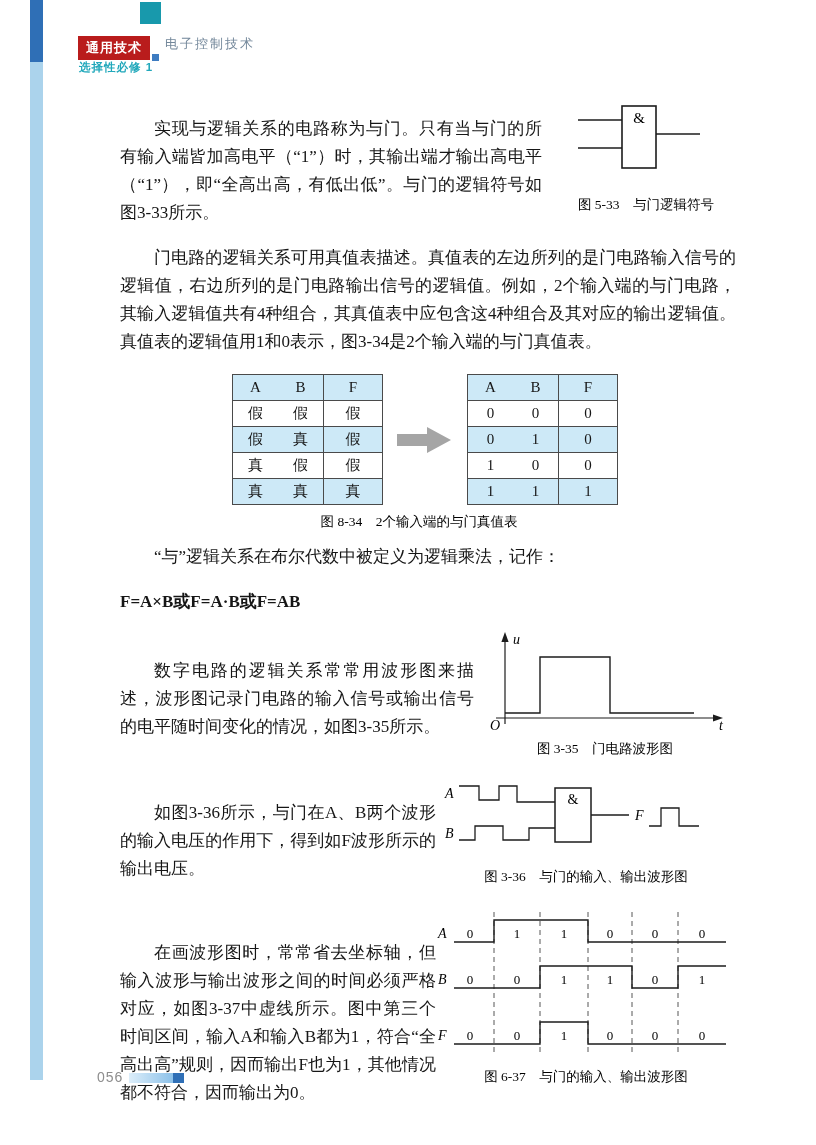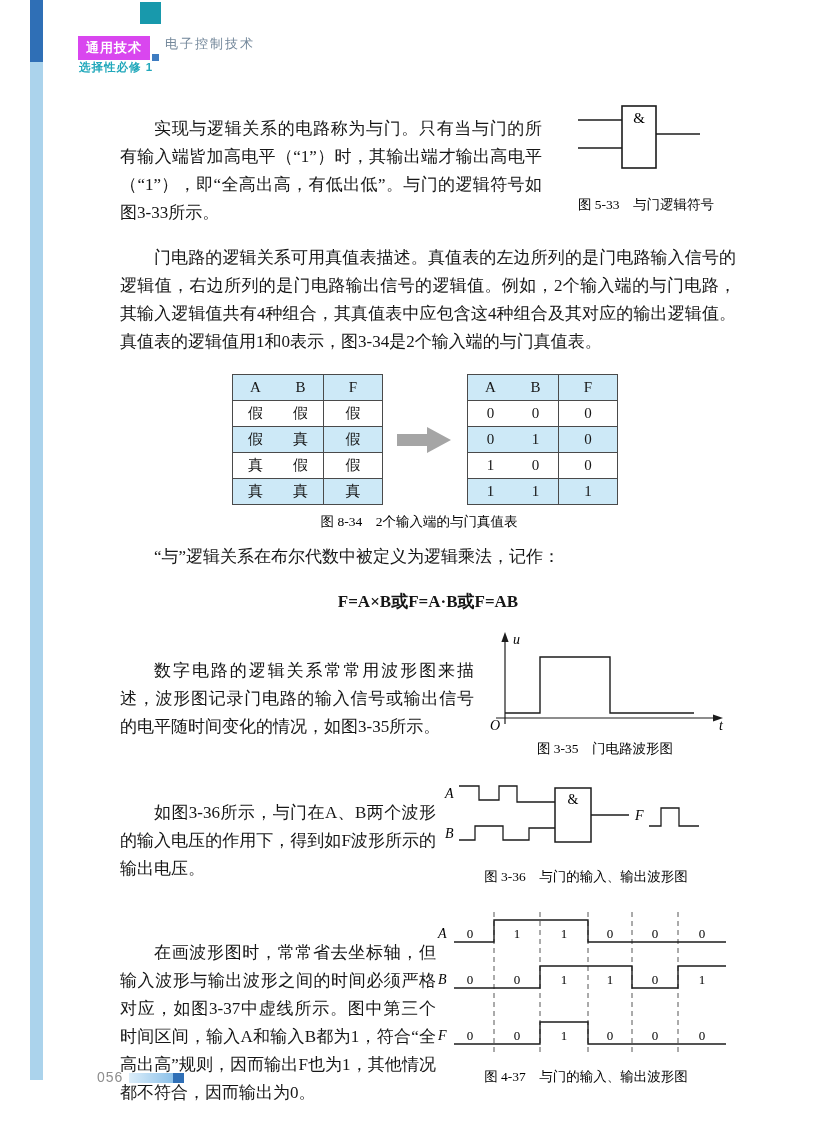--- a/index.html
+++ b/index.html
@@ -8,21 +8,21 @@
     font-family:"Liberation Serif","DejaVu Serif",serif;color:#161616;
   }
   .page{position:relative;width:816px;height:1145px;overflow:hidden;background:#ffffff;}
 
   
   .stripe{position:absolute;left:30px;top:0;width:13px;height:1080px;background:#abd3ec;}
   .stripe-top{position:absolute;left:30px;top:0;width:13px;height:62px;background:#2f6fb6;}
   .teal-square{position:absolute;left:140px;top:2px;width:21px;height:22px;background:#1899ac;}
 
   
-  .series-box{position:absolute;left:78px;top:36px;background:#d946ef;color:#fff;
+  .series-box{position:absolute;left:78px;top:36px;background:#b91c1c;color:#fff;
     font-family:"Liberation Sans","DejaVu Sans",sans-serif;font-size:13px;font-weight:bold;
     padding:3px 8px;letter-spacing:1px;}
   .subseries{position:absolute;left:79px;top:60px;color:#21a8bb;
     font-family:"Liberation Sans",sans-serif;font-size:11.5px;font-weight:bold;letter-spacing:1px;}
   .subject-bullet{position:absolute;left:152px;top:54px;width:7px;height:7px;background:#3e7cc1;}
   .subject{position:absolute;left:165px;top:35px;color:#73879a;
     font-family:"Liberation Sans",sans-serif;font-size:13px;letter-spacing:2px;}
 
   
   .content{position:absolute;left:120px;top:98px;width:616px;}
@@ -38,21 +38,21 @@
   .tables-row{clear:both;display:flex;align-items:center;margin:18px 0 0 112px;}
   table.truth{border-collapse:collapse;border:1.2px solid #4a4a4a;}
   .truth th,.truth td{width:45px;height:25px;text-align:center;font-size:15px;font-weight:normal;
     border-top:1px solid #4a4a4a;border-bottom:1px solid #4a4a4a;padding:0;}
   .truth .fcol{border-left:1px solid #4a4a4a;width:58px;}
   .truth tr:nth-child(odd){background:#cde9f7;}
   .arrow-wrap{margin:0 14px;display:flex;align-items:center;}
   .fig34cap{margin:8px 0 0 112px;width:374px;}
 
   .p3{margin-top:12px;}
-  .formula{font-weight:bold;text-align:center;font-size:17px;line-height:28px;}
+  .formula{font-weight:bold;font-size:17px;line-height:28px;}
 
   .sec{overflow:hidden;}
   .sec1{margin-top:14px;}
   .sec2{margin-top:18px;}
   .sec3{margin-top:12px;}
   .fig35{float:right;width:262px;text-align:center;}
   .fig36{float:right;width:300px;text-align:center;}
   .fig37{float:right;width:300px;text-align:center;}
   .fig35 .figcap{margin-top:4px;}
   .fig36 .figcap{margin-top:4px;}
@@ -237,21 +237,21 @@
 
           <text class="ital" x="2" y="128" font-size="14">F</text>
           <polyline points="18,132 104,132 104,110 152,110 152,132 290,132" fill="none" stroke="#1c1c1c" stroke-width="1.4"></polyline>
           <text x="34" y="128" font-size="13" text-anchor="middle">0</text>
           <text x="81" y="128" font-size="13" text-anchor="middle">0</text>
           <text x="128" y="128" font-size="13" text-anchor="middle">1</text>
           <text x="174" y="128" font-size="13" text-anchor="middle">0</text>
           <text x="219" y="128" font-size="13" text-anchor="middle">0</text>
           <text x="266" y="128" font-size="13" text-anchor="middle">0</text>
         </svg>
-        <figcaption class="figcap">图 4-37　与门的输入、输出波形图</figcaption>
+        <figcaption class="figcap">图 6-37　与门的输入、输出波形图</figcaption>
       </figure>
       <p class="para pad10">在画波形图时，常常省去坐标轴，但输入波形与输出波形之间的时间必须严格对应，如图3-37中虚线所示。图中第三个时间区间，输入A和输入B都为1，符合“全高出高”规则，因而输出F也为1，其他情况都不符合，因而输出为0。</p>
     </div>
 
   </div>
 
   <div class="pagenum">056</div>
   <div class="footer-bar"></div>
   <div class="footer-square"></div>
 

